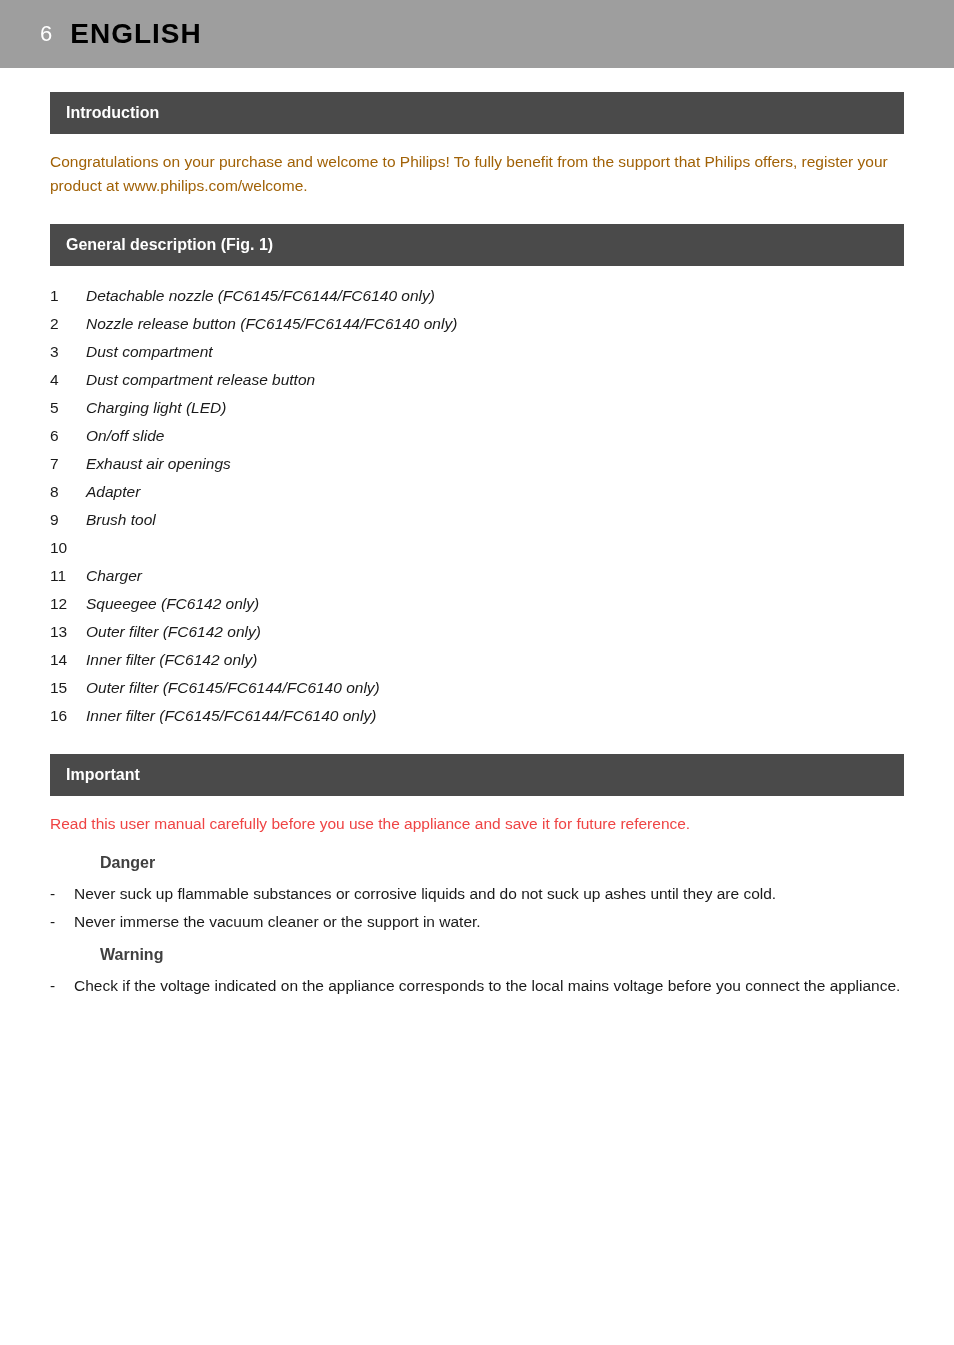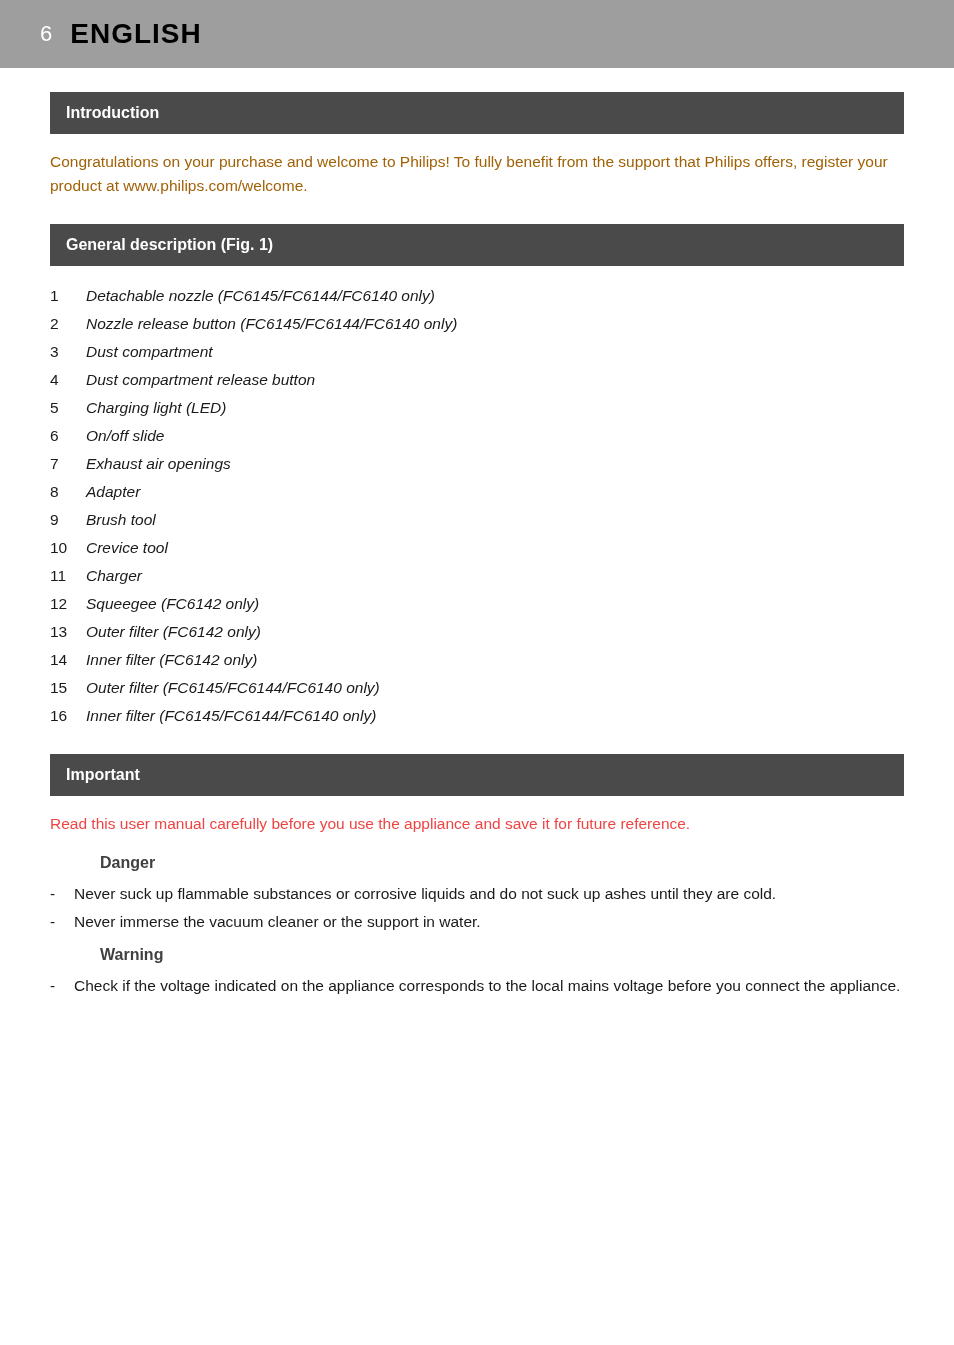--- a/index.html
+++ b/index.html
@@ -193,21 +193,20 @@
           <li>
             <span class="num">8</span>
             <span class="desc-text">Adapter</span>
           </li>
           <li>
             <span class="num">9</span>
             <span class="desc-text">Brush tool</span>
           </li>
           <li>
             <span class="num">10</span>
-            <span class="desc-text">Crevice tool</span>
           </li>
           <li>
             <span class="num">11</span>
             <span class="desc-text">Charger</span>
           </li>
           <li>
             <span class="num">12</span>
             <span class="desc-text">Squeegee (FC6142 only)</span>
           </li>
           <li>

